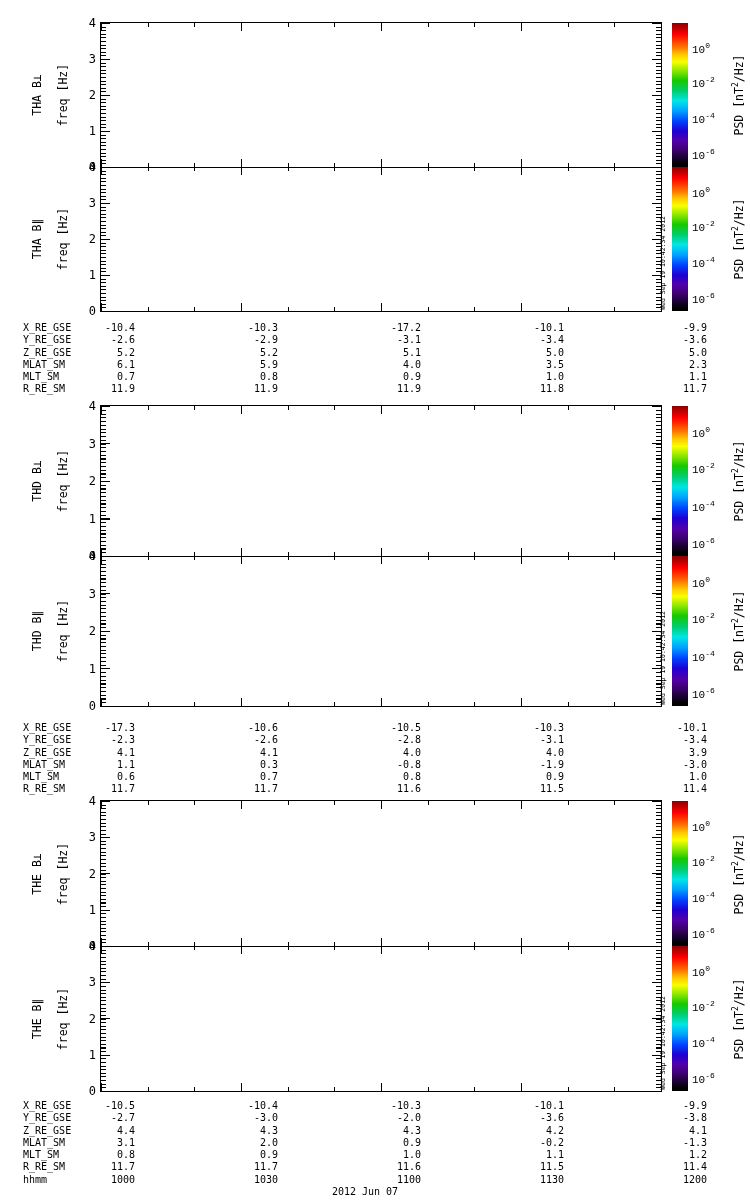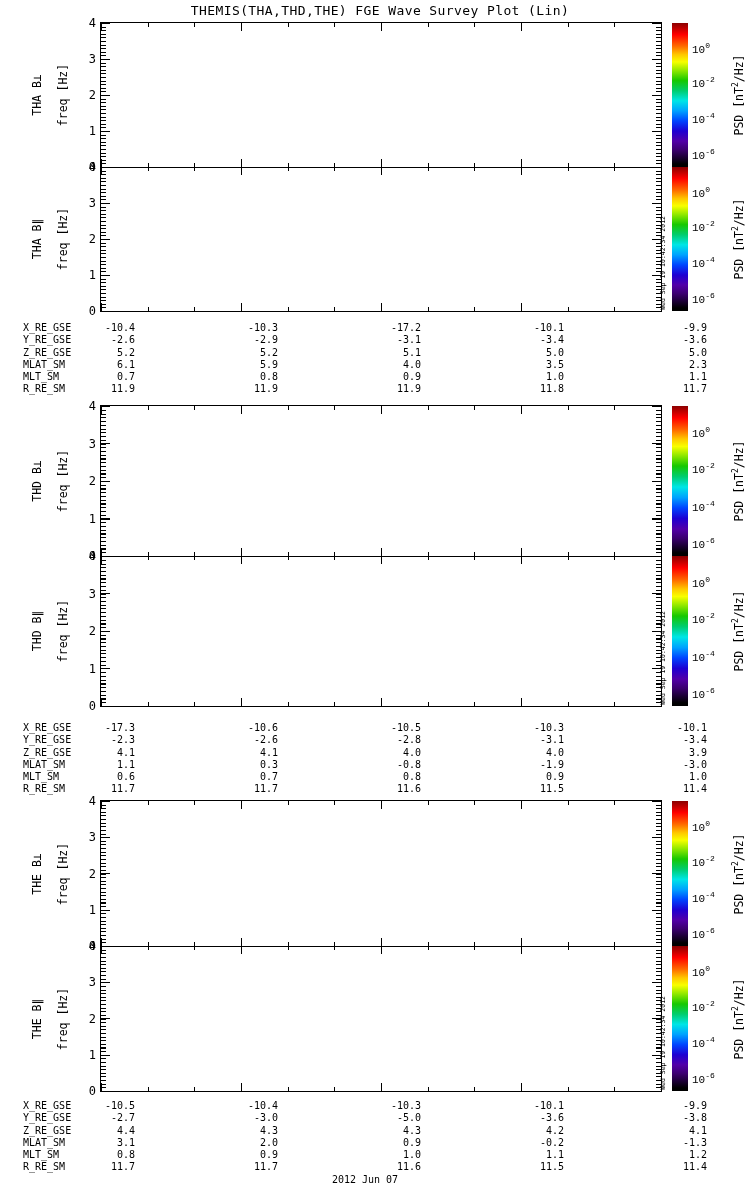--- a/index.html
+++ b/index.html
@@ -46,21 +46,20 @@
   .erow{display:grid;grid-template-columns:58px 54px 143px 143px 143px 143px;}
   .erow span{text-align:right;}
   .erow .lab{text-align:left;}
   .daterow{text-align:center;}
 </style>
 </head>
 <body>
 
 <div id="stage">
 
-  <div class="title">THEMIS(THA,THD,THE) FGE Wave Survey Plot (Lin)</div>
 
   <div class="pgroup" id="g1">
     <div class="phalf">
       <div class="yt l"></div>
       <div class="yt r"></div>
       <div class="xt t"></div>
       <div class="xt b"></div>
       <div class="ytl" style="top:0">4</div>
       <div class="ytl" style="top:25%">3</div>
       <div class="ytl" style="top:50%">2</div>
@@ -292,21 +291,21 @@
         <span>-10.5</span>
         <span>-10.4</span>
         <span>-10.3</span>
         <span>-10.1</span>
         <span>-9.9</span>
       </div>
     <div class="erow">
         <span class="lab">Y_RE_GSE</span>
         <span>-2.7</span>
         <span>-3.0</span>
-        <span>-5.0</span>
+        <span>-2.0</span>
         <span>-3.6</span>
         <span>-3.8</span>
       </div>
     <div class="erow">
         <span class="lab">Z_RE_GSE</span>
         <span>4.4</span>
         <span>4.3</span>
         <span>4.3</span>
         <span>4.2</span>
         <span>4.1</span>
@@ -328,16 +327,24 @@
         <span>1.2</span>
       </div>
     <div class="erow">
         <span class="lab">R_RE_SM</span>
         <span>11.7</span>
         <span>11.7</span>
         <span>11.6</span>
         <span>11.5</span>
         <span>11.4</span>
       </div>
+    <div class="erow">
+        <span class="lab">hhmm</span>
+        <span>1000</span>
+        <span>1030</span>
+        <span>1100</span>
+        <span>1130</span>
+        <span>1200</span>
+      </div>
     <div class="daterow">2012 Jun 07</div>
   </div>
 
 </div>
 
 </body></html>

